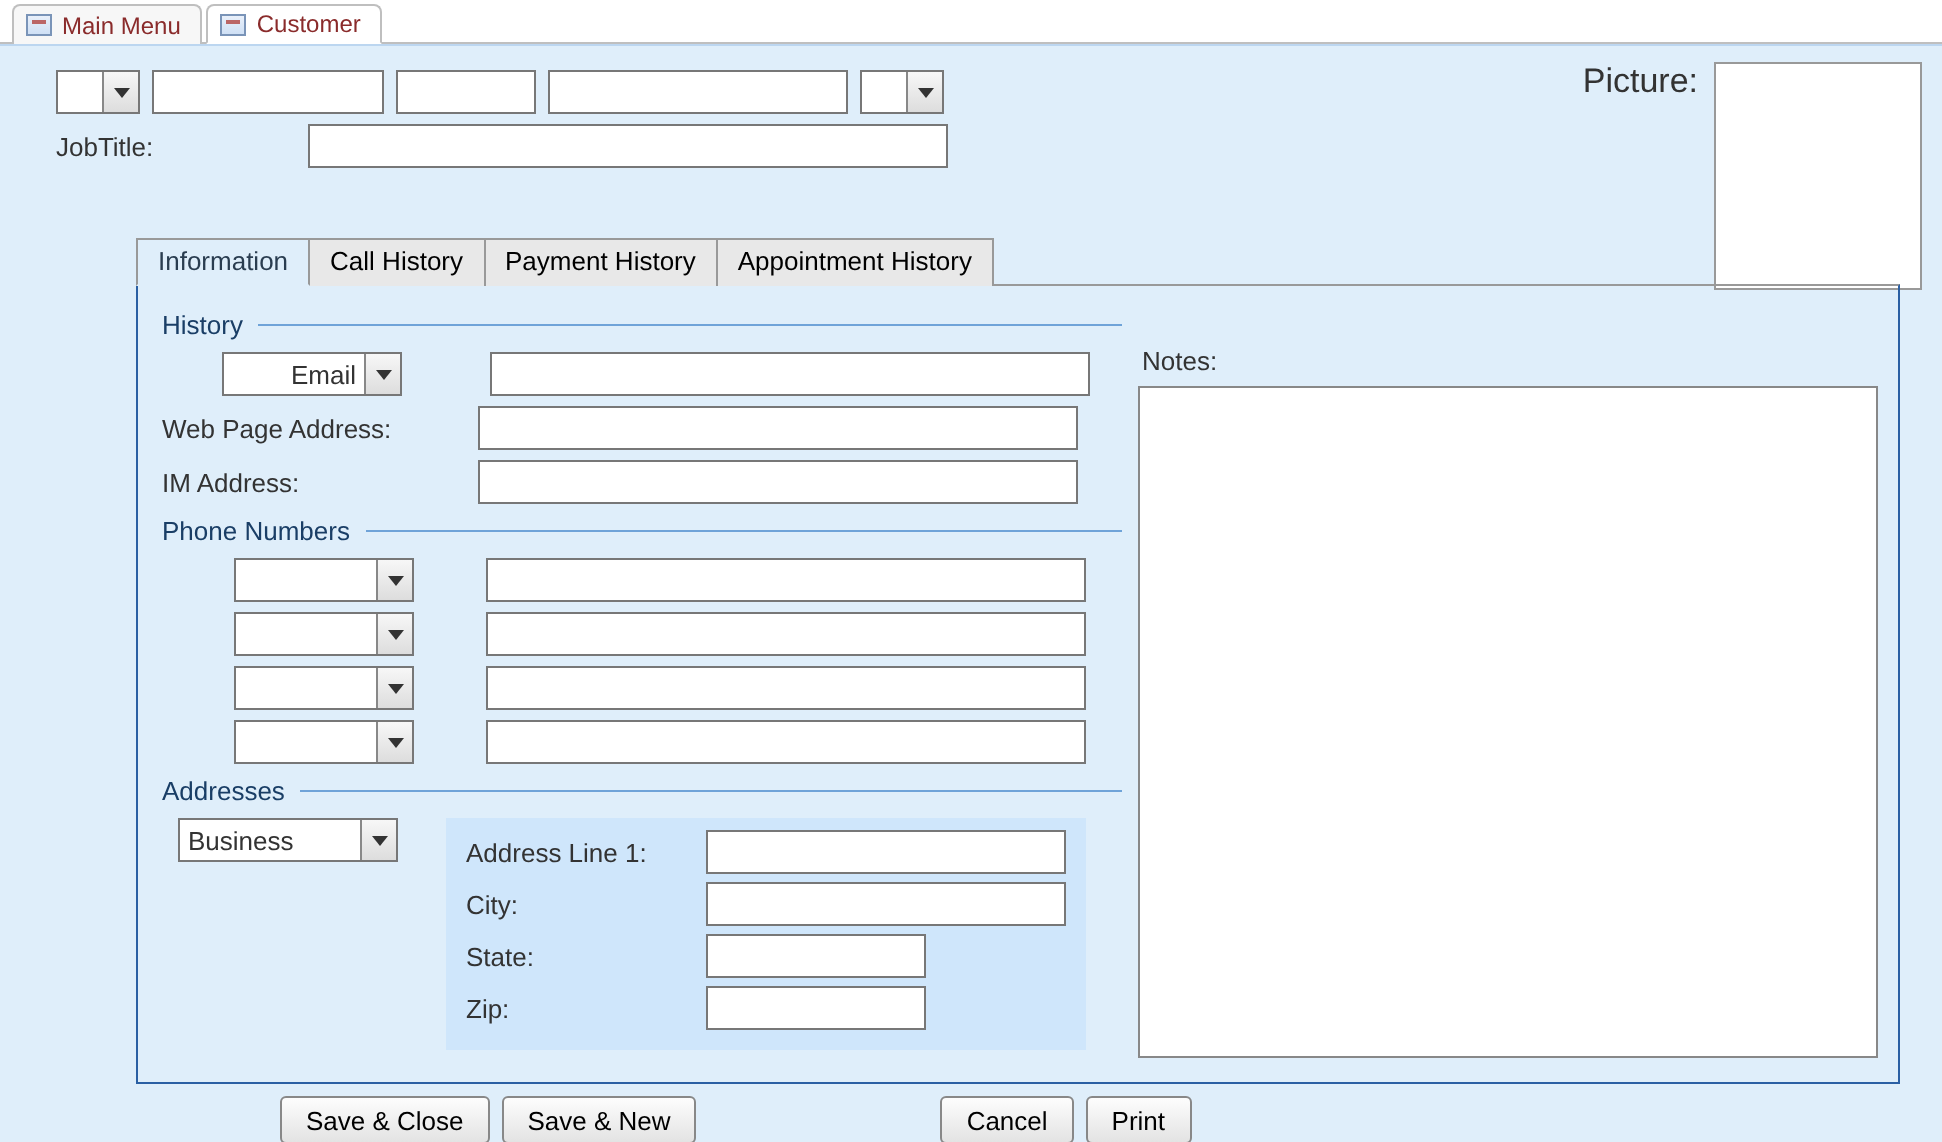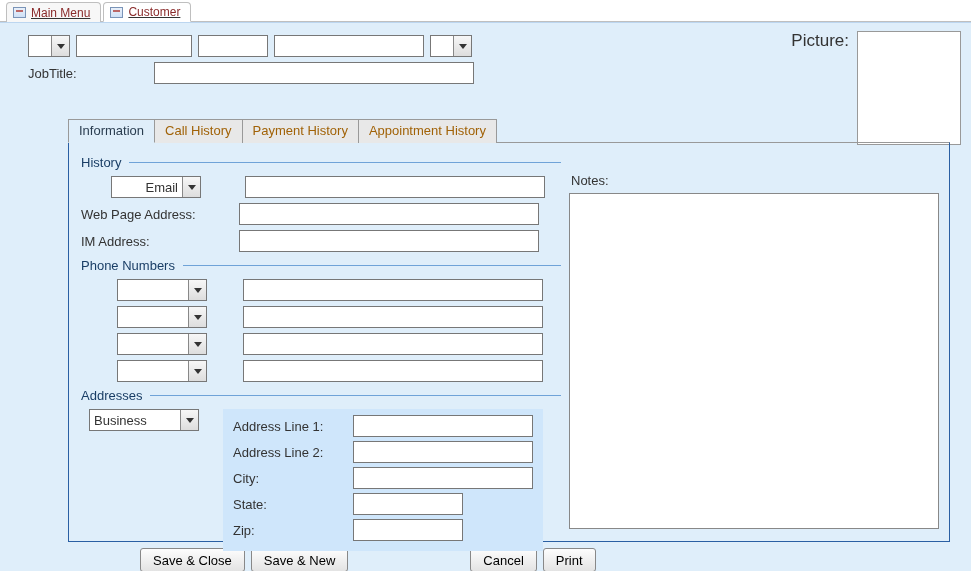--- a/index.html
+++ b/index.html
@@ -14,21 +14,20 @@
     overflow: hidden;
   }
   
   .top-tabs {
     height: 22px;
     background: #fff;
     border-bottom: 1px solid #bfbfbf;
     display: flex;
     align-items: flex-end;
     padding-left: 6px;
-    text-decoration: underline;
   }
   .top-tab {
     display: flex;
     align-items: center;
     gap: 5px;
     height: 20px;
     padding: 0 10px 0 6px;
     border: 1px solid #bfbfbf;
     border-bottom: none;
     border-radius: 4px 4px 0 0;
@@ -119,21 +118,21 @@
     display:flex;
     position:relative;
     z-index:2;
     margin-left:0;
   }
   .itab{
     padding:3px 10px 4px;
     border:1px solid #999;
     border-bottom:none;
     background:#e8e8e8;
-    color:#a16207;
+    color:#000000;
     font-size:13px;
     cursor:pointer;
     position:relative;
     top:1px;
     margin-right:-1px;
   }
   .itab.active{
     background:#dfeefa;
     color:#2a3d50;
     border-bottom:1px solid #dfeefa;
@@ -353,24 +352,20 @@
               <span class="arrow-btn">
                   <span class="arrow-down"></span>
                 </span>
             </div>
             <div class="addr-panel">
               <div class="addr-row">
                 <span class="albl">Address Line 1:</span>
                 <input class="txt" style="width: 180px;" value="">
               </div>
               <div class="addr-row">
-                <span class="albl">Address Line 2:</span>
-                <input class="txt" style="width: 180px;" value="">
-              </div>
-              <div class="addr-row">
                 <span class="albl">City:</span>
                 <input class="txt" style="width: 180px;" value="">
               </div>
               <div class="addr-row">
                 <span class="albl">State:</span>
                 <input class="txt" style="width: 110px;" value="">
               </div>
               <div class="addr-row">
                 <span class="albl">Zip:</span>
                 <input class="txt" style="width: 110px;" value="">

